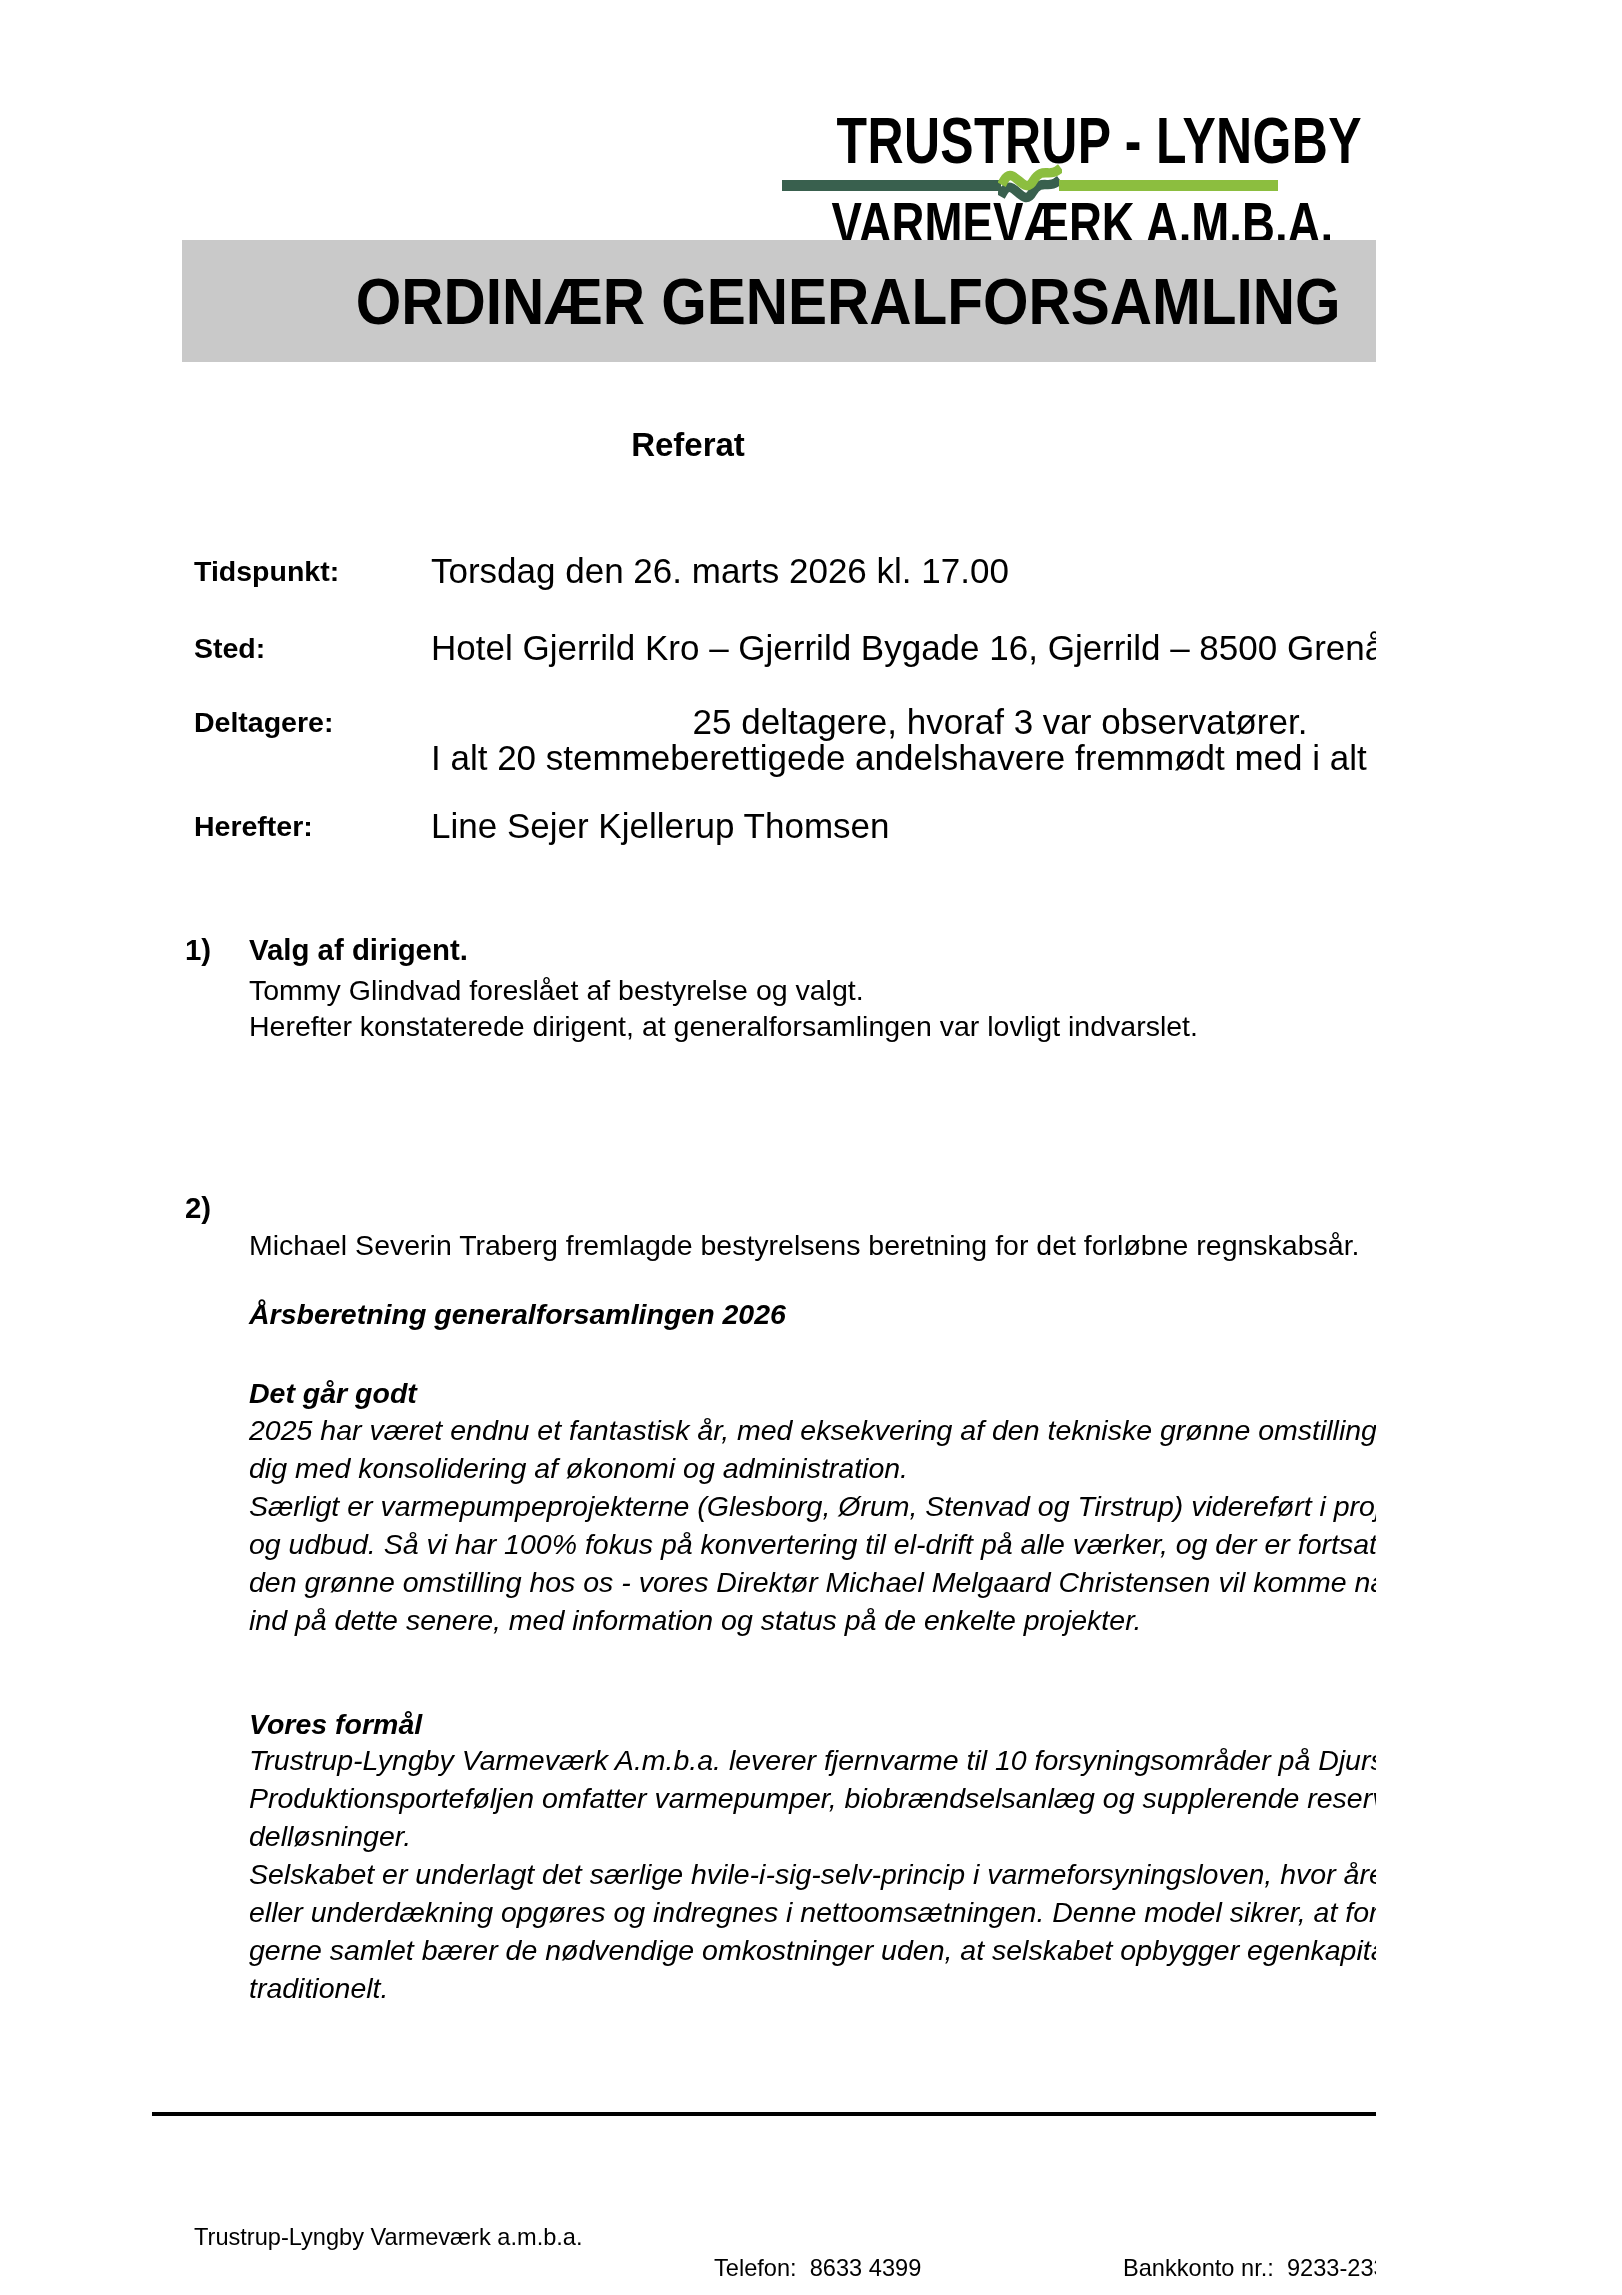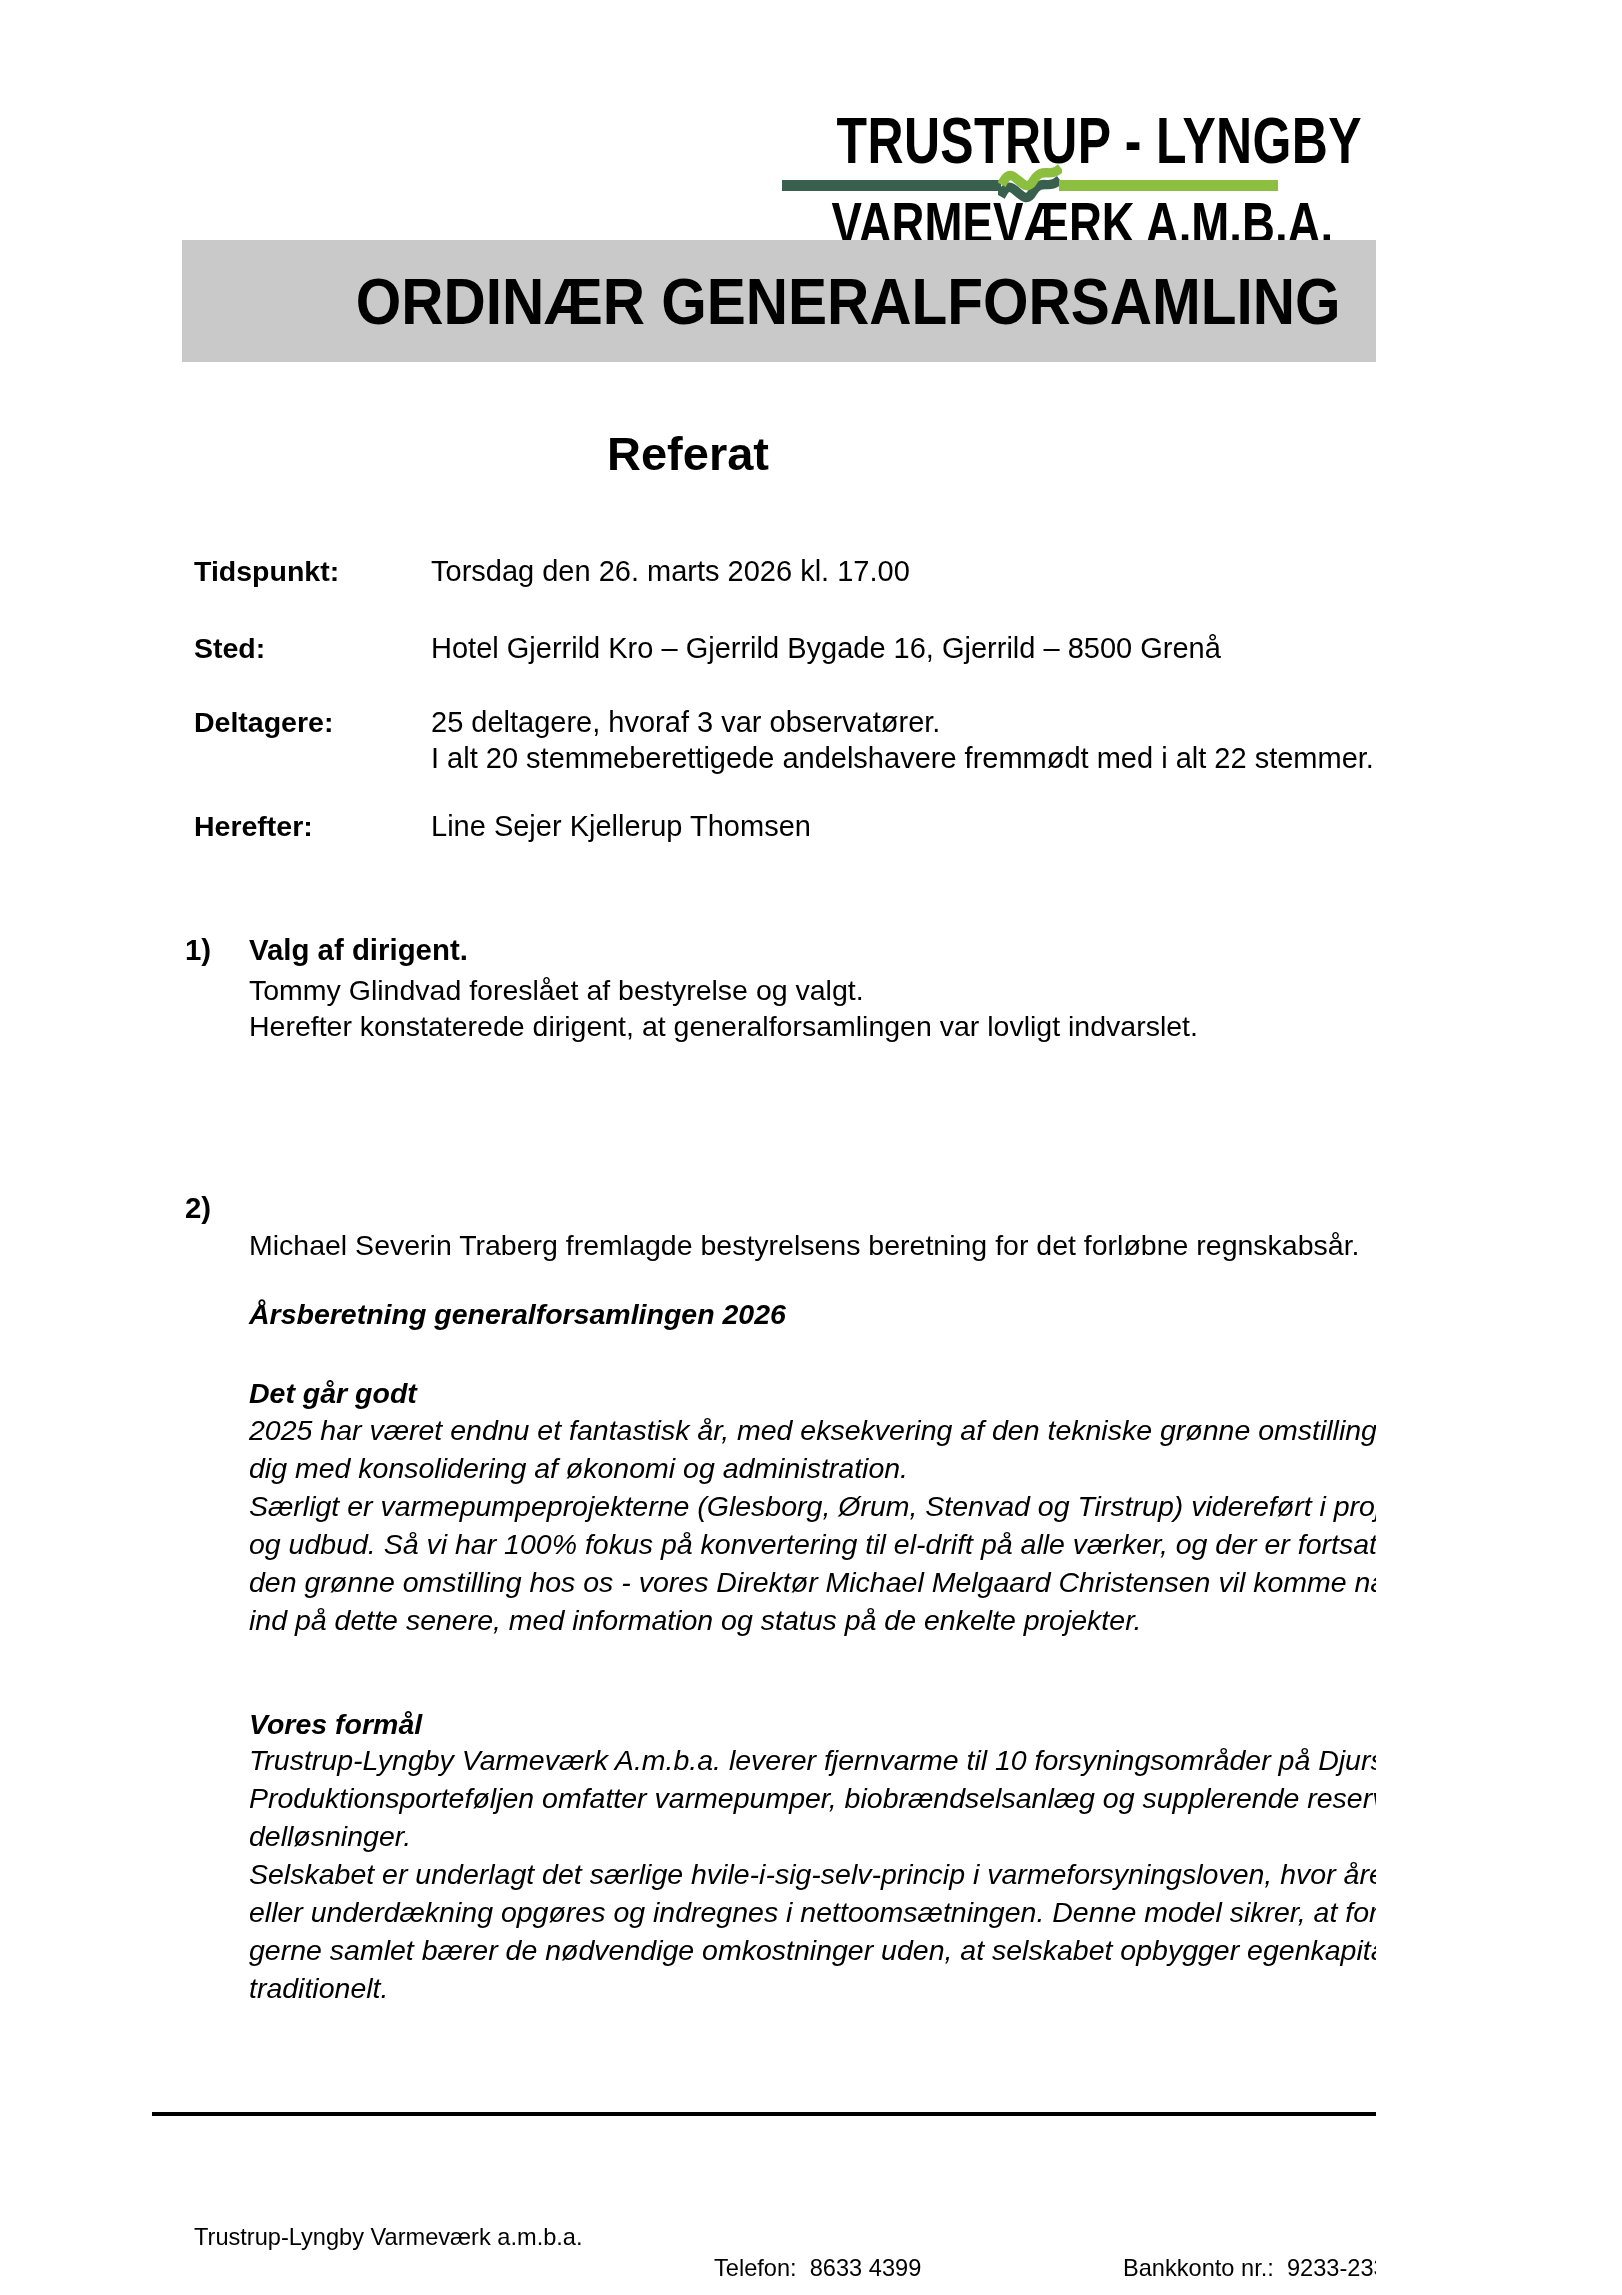--- a/index.html
+++ b/index.html
@@ -78,36 +78,37 @@
     transform-origin: 50% 50%;
   }
 
   
   .doc-title {
     position: absolute;
     left: 0;
     top: 426px;
     width: 100%;
     text-align: center;
-    font-size: 47px;
+    font-size: 33px;
     font-weight: bold;
     white-space: pre;
   }
 
   
   .meta-label {
     font-size: 28.5px;
     font-weight: bold;
     line-height: 36px;
     left: 194px;
   }
   .meta-value {
-    font-size: 29px;
+    font-size: 35px;
     line-height: 36px;
     left: 431px;
+    text-align: center;
   }
 
   
   .sec-num {
     font-size: 29.4px;
     font-weight: bold;
     line-height: 36px;
     left: 185px;
   }
   .sec-head {

